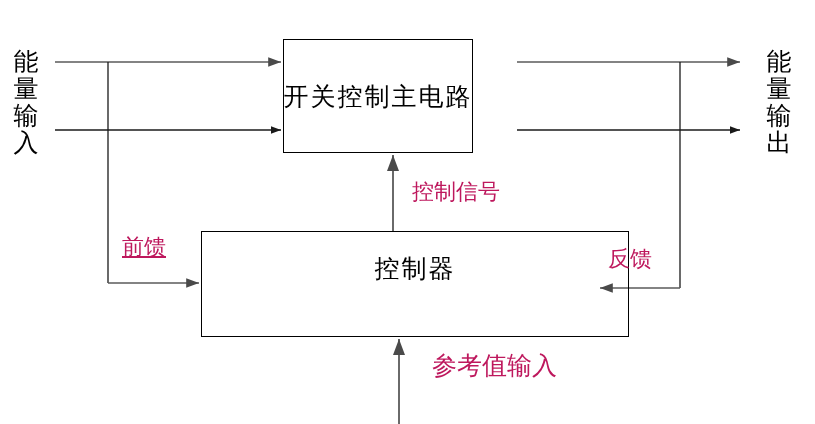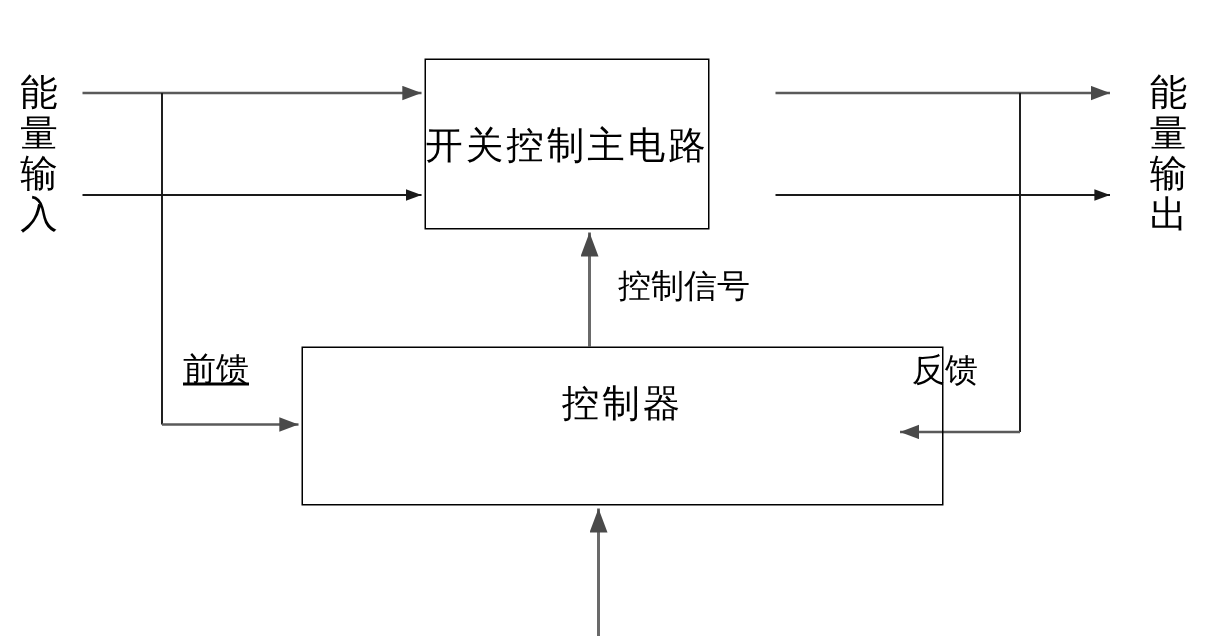--- a/index.html
+++ b/index.html
@@ -34,21 +34,21 @@
   .box-label {
     font-size: 25px;
     color: #000000;
     letter-spacing: 2px;
     white-space: nowrap;
     line-height: 1;
   }
   .lbl {
     position: absolute;
     font-size: 22px;
-    color: #000000;
+    color: #be185d;
     white-space: nowrap;
     line-height: 1;
   }
   .vlbl {
     position: absolute;
     font-size: 25px;
     color: #000000;
     line-height: 1.08;
     text-align: center;
     width: 32px;
@@ -110,16 +110,17 @@
     <span>能</span>
     <span>量</span>
     <span>输</span>
     <span>出</span>
   </div>
 
   <div class="lbl" style="left:412px; top:181px;">控制信号</div>
 
   <div class="lbl" style="left:122px; top:236px;text-decoration:underline;">前馈</div>
 
-  <div class="lbl" style="left:608px; top:237px;">反馈</div>
+  <div class="lbl" style="left:608px; top:248px;">反馈</div>
 
+  <div class="lbl" style="left:432px; top:353px; font-size:25px;">参考值输入</div>
 
 </div>
 
 </body></html>

